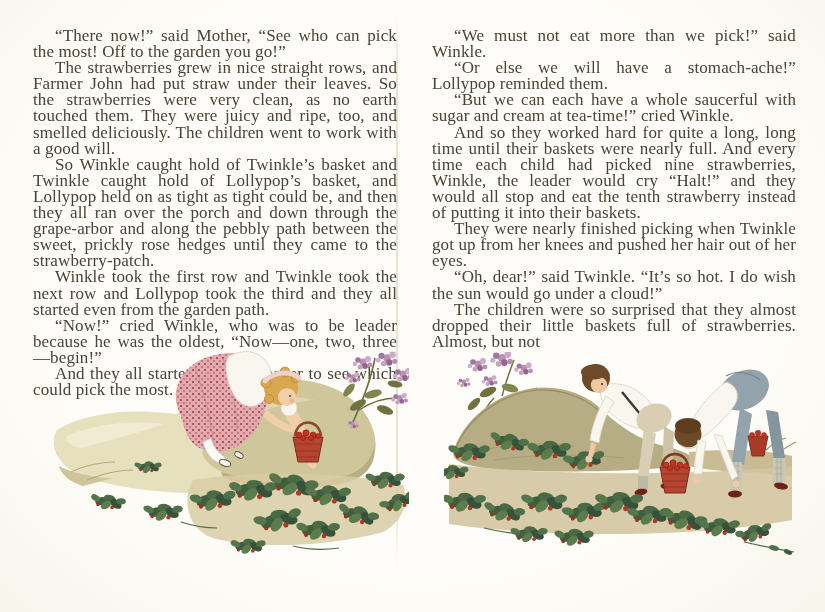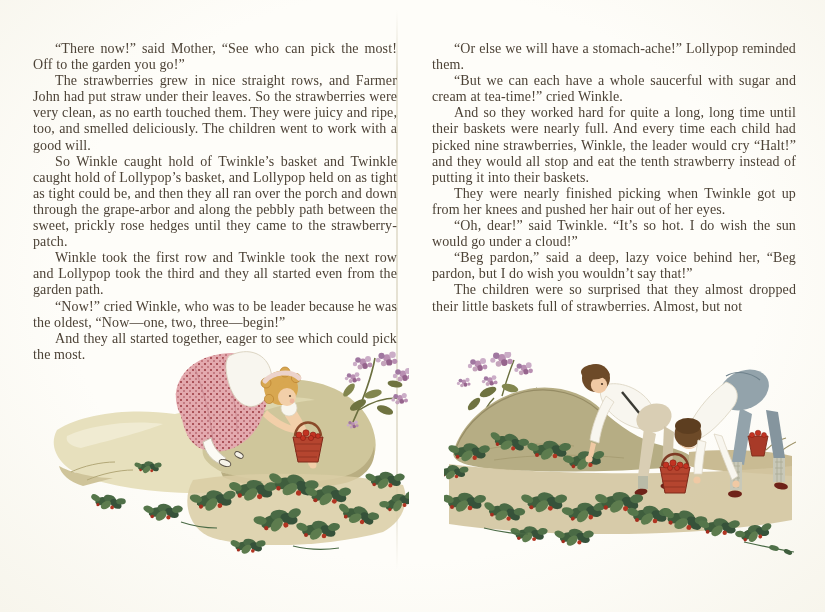--- a/index.html
+++ b/index.html
@@ -10,22 +10,22 @@
   }
   .spread{position:absolute;inset:0;}
   .page{position:absolute;top:0;height:612px;}
   .page-left{left:33px;width:364px;}
   .page-right{left:432px;width:364px;}
   .gutter-line{
     position:absolute;left:396px;top:10px;width:2px;height:560px;
     background:linear-gradient(to bottom, rgba(210,203,180,0) 0%, rgba(210,203,180,.55) 12%, rgba(210,203,180,.55) 85%, rgba(210,203,180,0) 100%);
   }
   .text-block{
-    margin-top:41px;
-    font-size:14px;line-height:16.1px;color:#4c4236;
+    margin-top:28px;
+    font-size:17px;line-height:16.1px;color:#4c4236;
     text-align:justify;letter-spacing:.12px;
   }
   .text-block p{margin:0;text-indent:22px;}
   .illo{position:absolute;}
   .illo-left{left:20px;top:350px;}
   .illo-right{left:12px;top:352px;}
 </style>
 </head>
 <body>
 
@@ -152,26 +152,26 @@
         <use href="#clump" transform="translate(332,130) scale(.9)"></use>
         <use href="#clump" transform="translate(345,152) scale(.85) rotate(-20)"></use>
         <use href="#clump" transform="translate(195,196) scale(.8)"></use>
         <path d="M128,172 C140,176 152,178 164,178 M240,196 C256,200 272,200 286,198" stroke="#4a6a45" stroke-width="1.2" fill="none"></path>
       </g>
     </svg>
   </div>
 
   <div class="page page-right">
     <div class="text-block">
+      <p>“We must not eat more than we pick!” said Winkle.</p>
       <p>“Or else we will have a stomach-ache!” Lollypop reminded them.</p>
       <p>“But we can each have a whole saucerful with sugar and cream at tea-time!” cried Winkle.</p>
       <p>And so they worked hard for quite a long, long time until their baskets were nearly full.  And every time each child had picked nine strawberries, Winkle, the leader would cry “Halt!” and they would all stop and eat the tenth strawberry instead of putting it into their baskets.</p>
       <p>They were nearly finished picking when Twinkle got up from her knees and pushed her hair out of her eyes.</p>
       <p>“Oh, dear!” said Twinkle.  “It’s so hot.  I do wish the sun would go under a cloud!”</p>
-      <p>“Beg pardon,” said a deep, lazy voice behind her, “Beg pardon, but I do wish you wouldn’t say that!”</p>
       <p>The children were so surprised that they almost dropped their little baskets full of strawberries.  Almost, but not</p>
     </div>
 
     <svg class="illo illo-right" width="352" height="212" viewBox="0 0 352 212" role="img" aria-label="Two children with brown bowl-cut hair and white shirts bend over rows of strawberry plants, picking berries into red baskets beside a grassy mound with lilacs">
 
       <g>
         <path d="M58,44 C62,30 66,18 70,8 M50,46 C44,52 40,60 38,66" stroke="#6b6f3f" stroke-width="1.4" fill="none"></path>
         <ellipse cx="44" cy="40" rx="9" ry="4" fill="#6f7340" transform="rotate(-25 44 40)"></ellipse>
         <ellipse cx="66" cy="36" rx="8.5" ry="3.8" fill="#82864e" transform="rotate(15 66 36)"></ellipse>
         <ellipse cx="30" cy="52" rx="8" ry="3.6" fill="#6f7340" transform="rotate(-45 30 52)"></ellipse>

